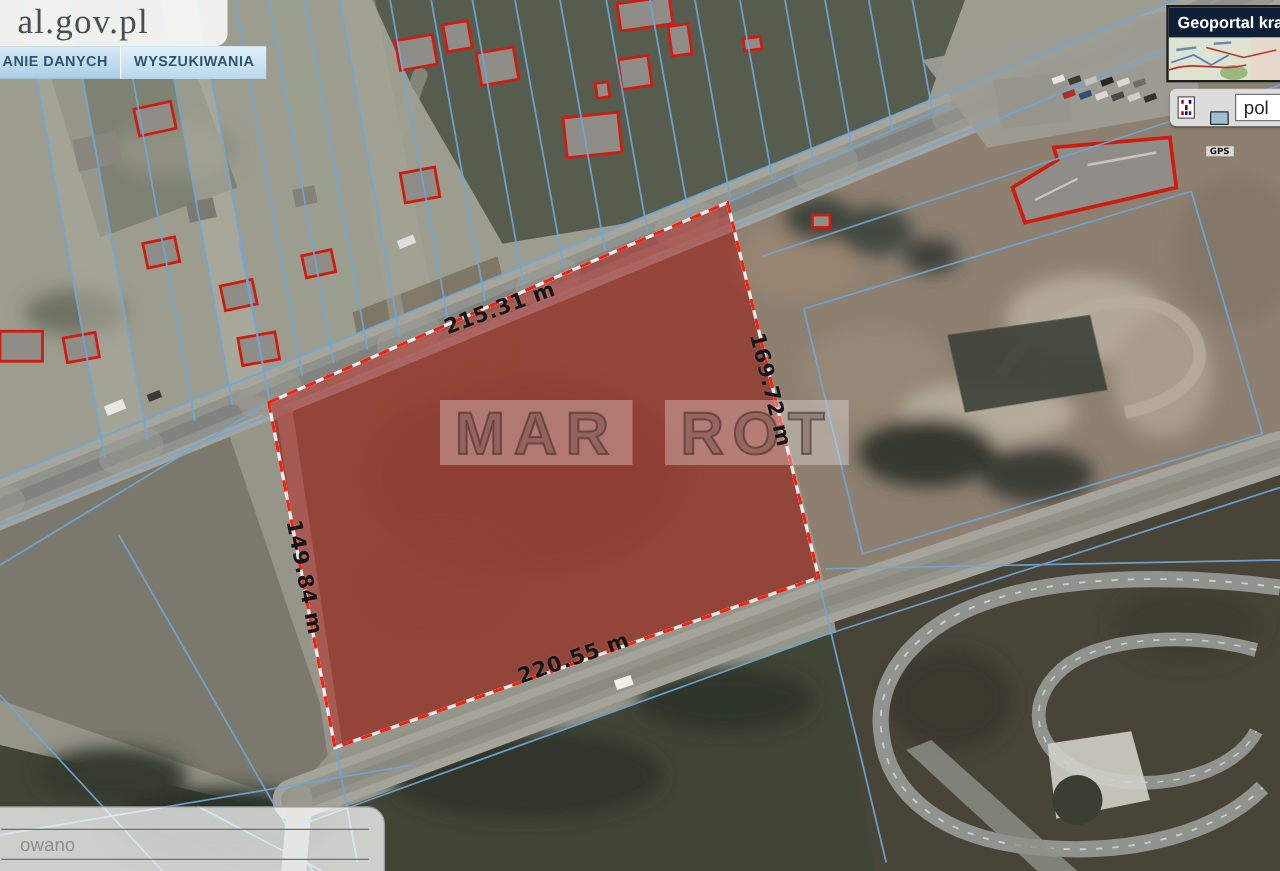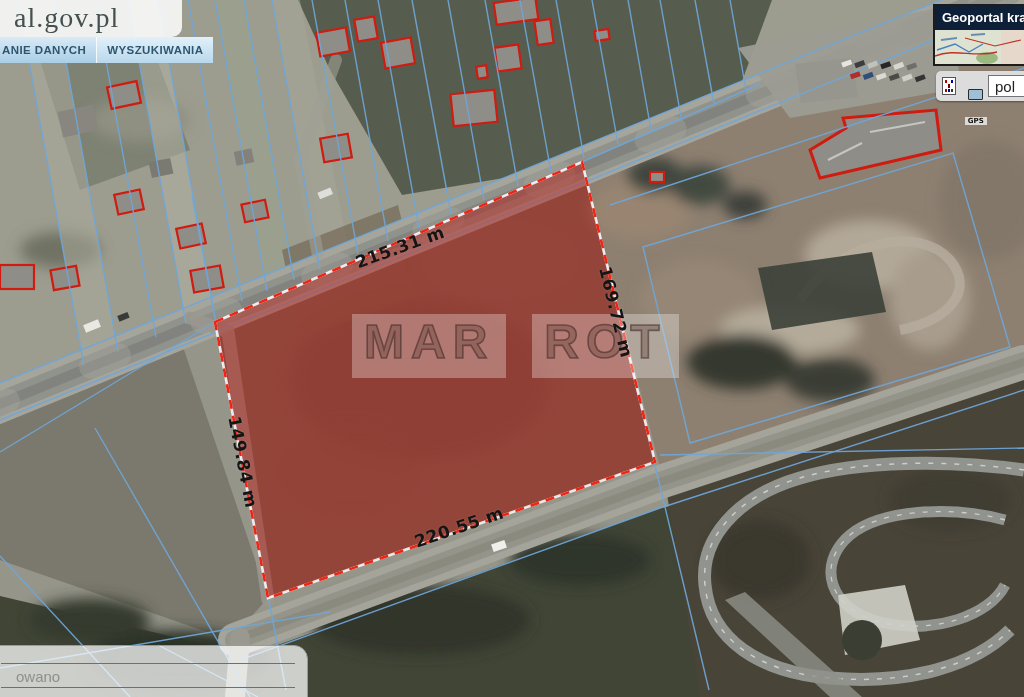--- a/index.html
+++ b/index.html
@@ -10,21 +10,21 @@
   .abs{position:absolute;}
 
   
   .measure{position:absolute;white-space:nowrap;font:700 17px "DejaVu Sans",sans-serif;
            color:#151515;letter-spacing:.5px;transform-origin:center;
            text-shadow:0 0 2px rgba(255,255,255,.18);}
   .area-label{position:absolute;white-space:nowrap;font:italic 700 21px "DejaVu Sans",sans-serif;
               color:#141414;transform:translate(-50%,-50%);text-shadow:0 0 2px rgba(255,255,255,.2);}
   
   .wm{position:absolute;left:352px;top:320px;height:52px;display:flex;gap:26px;align-items:center;}
-  .wm-word{background:rgba(255,255,255,.30);padding:0 12px;height:64px;line-height:52px;
+  .wm-word{background:rgba(255,255,255,.30);padding:0 12px;height:52px;line-height:52px;
            font:700 48px "Liberation Sans",sans-serif;letter-spacing:7px;
            color:rgba(92,58,50,.34);-webkit-text-stroke:1.6px rgba(58,38,34,.55);}
 
   
   .logo-panel{position:absolute;left:-14px;top:0;width:196px;height:37px;
               background:rgba(255,255,255,.85);border-radius:0 0 10px 0;}
   .logo-text{position:absolute;left:28px;top:2px;font:400 28px "Liberation Serif",serif;
              color:#44514f;letter-spacing:1px;}
   .menu-bar{position:absolute;left:-14px;top:37px;height:26px;width:212px;display:flex;
             background:linear-gradient(#d9eaf6,#a9cee6);border-radius:0 0 8px 0;

